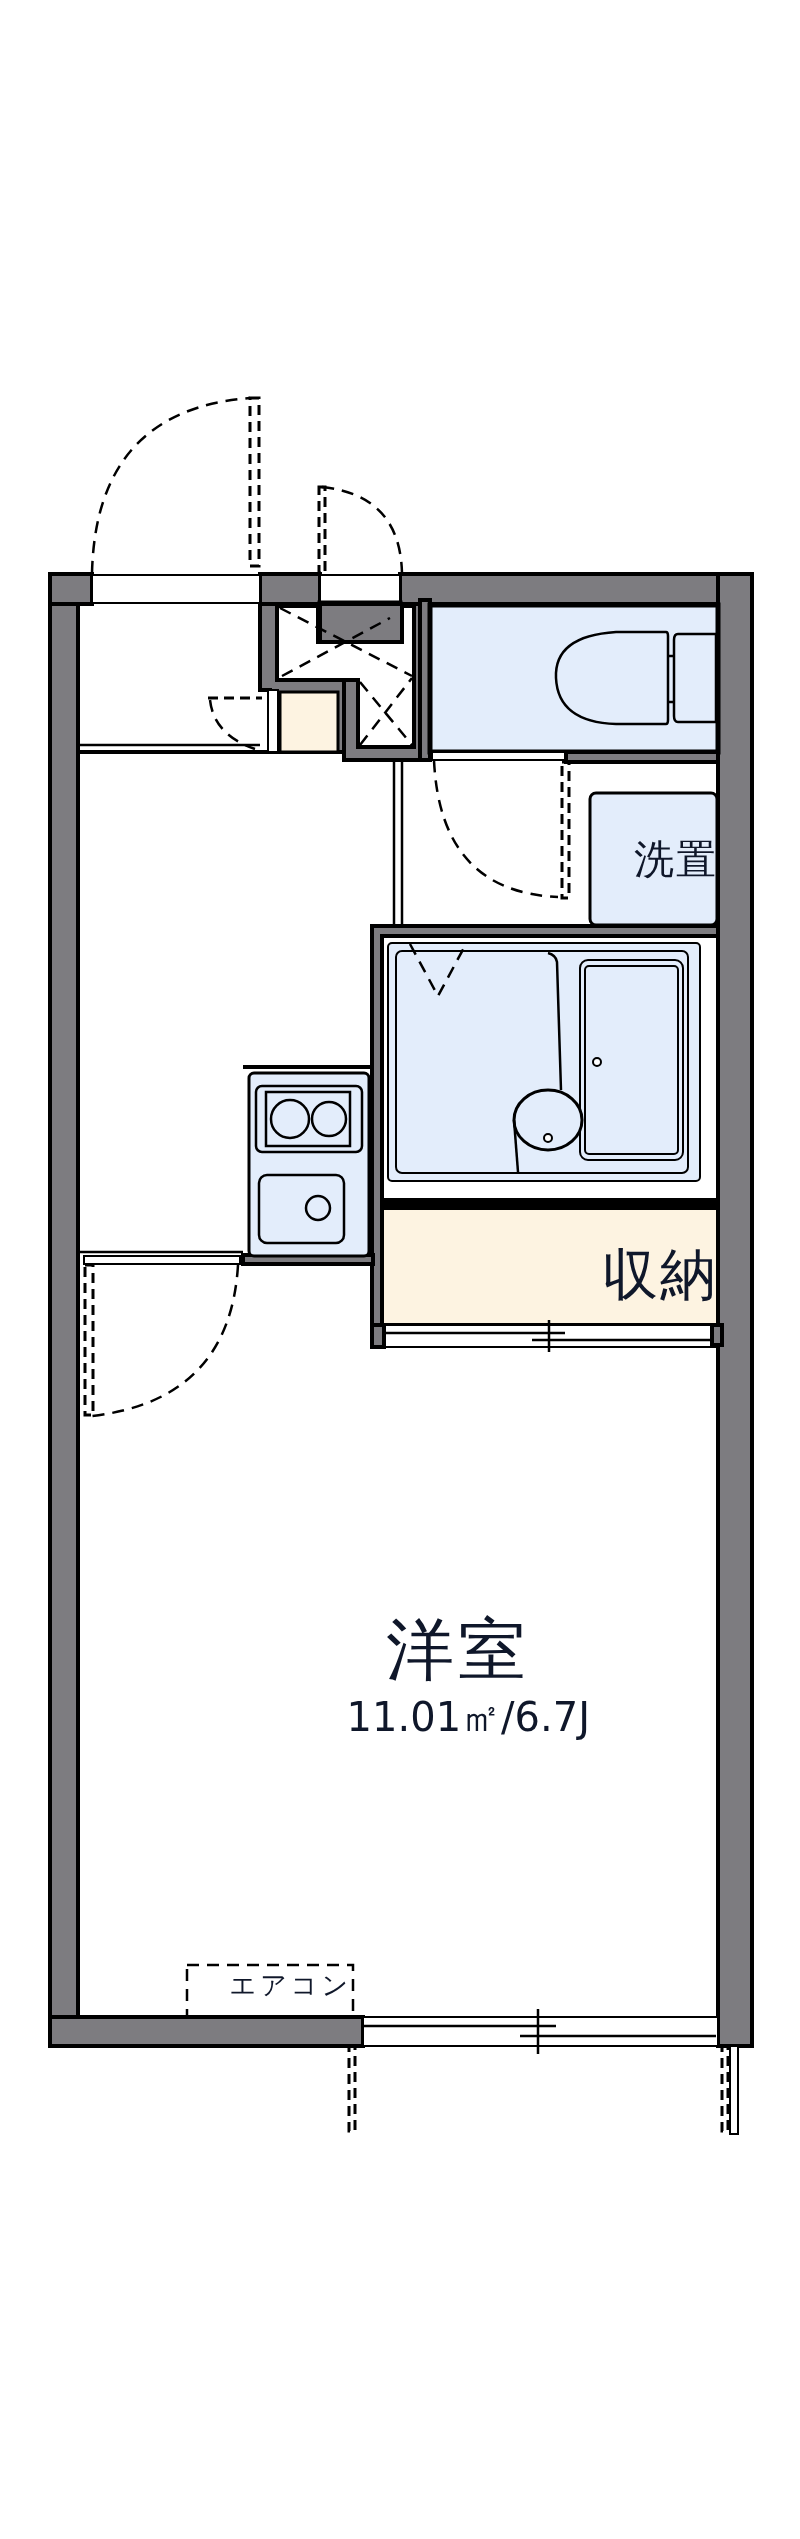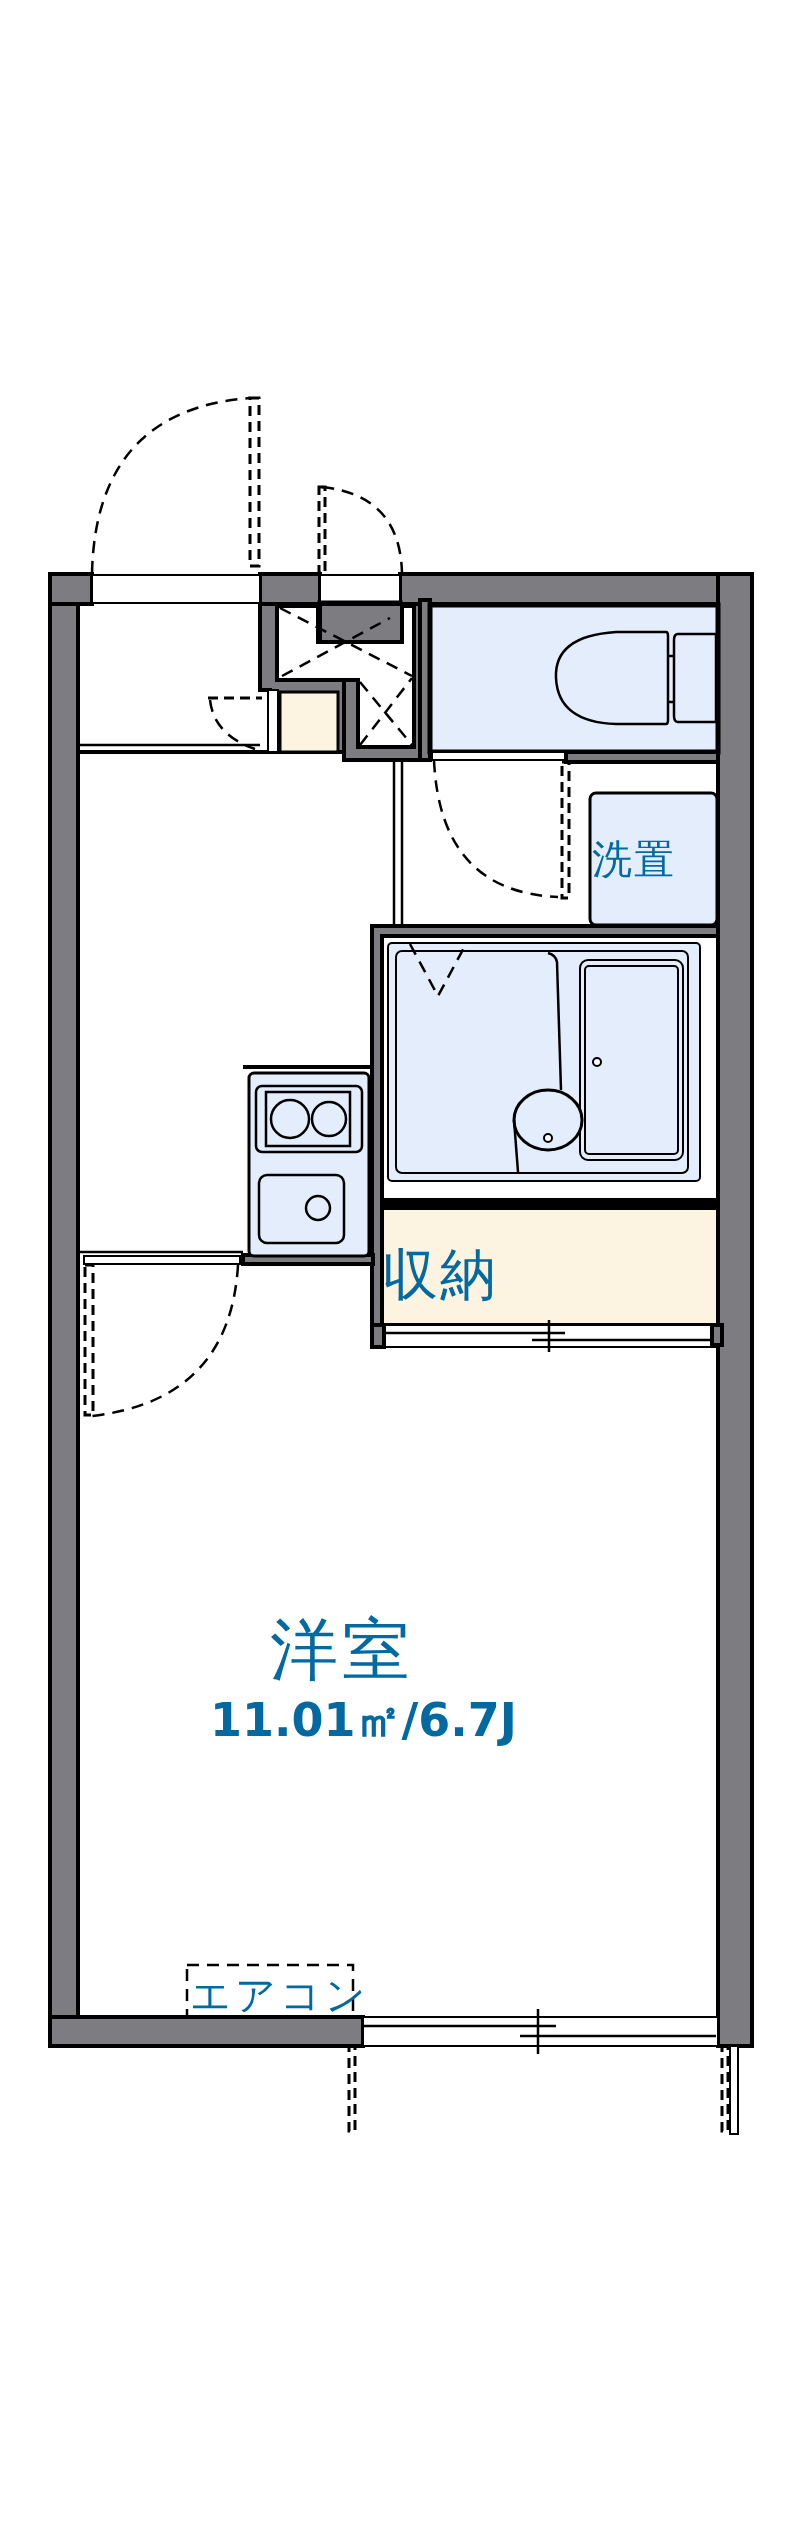--- a/index.html
+++ b/index.html
@@ -6,26 +6,26 @@
   body { width:800px; height:2539px; position:relative; overflow:hidden;
          font-family:"DejaVu Sans", "Liberation Sans", sans-serif; }
   svg { position:absolute; left:0; top:0; }
   .wall { fill:#7d7c80; stroke:#000; stroke-width:4; }
   .line { fill:none; stroke:#000; stroke-width:4; }
   .thin { fill:none; stroke:#000; stroke-width:2.5; }
   .dash { fill:none; stroke:#000; stroke-width:2.5; stroke-dasharray:12 8; }
   .dashb { fill:none; stroke:#000; stroke-width:3; stroke-dasharray:10 6; }
   .blue { fill:#e3edfb; }
   .beige { fill:#fdf3e1; }
-  .lbl { position:absolute; color:#0369a1; white-space:nowrap; text-align:left; }
+  .lbl { position:absolute; color:#0f172a; white-space:nowrap; text-align:right; }
   #lbl-room { left:270px; top:1605px; width:260px; font-size:68px; letter-spacing:4px; }
-  #lbl-area { left:210px; top:1690px; width:380px; font-size:46px;font-weight:bold; }
+  #lbl-area { left:210px; top:1690px; width:380px; font-size:40px; }
   #lbl-storage { left:382px; top:1238px; width:336px; font-size:56px; letter-spacing:2px; }
   #lbl-washer { left:592px; top:832px; width:126px; font-size:40px; letter-spacing:2px; }
-  #lbl-aircon { left:190px; top:1968px; width:162px; font-size:40px; letter-spacing:4px; }
+  #lbl-aircon { left:190px; top:1968px; width:162px; font-size:26px; letter-spacing:4px; }
 </style>
 </head>
 <body>
 
 <svg width="800" height="2539" viewBox="0 0 800 2539">
 
   <g>
     <path class="dash" d="M92 573 Q96 410 250 398"></path>
     <rect class="dashb" x="250" y="398" width="9" height="168"></rect>
   </g>

